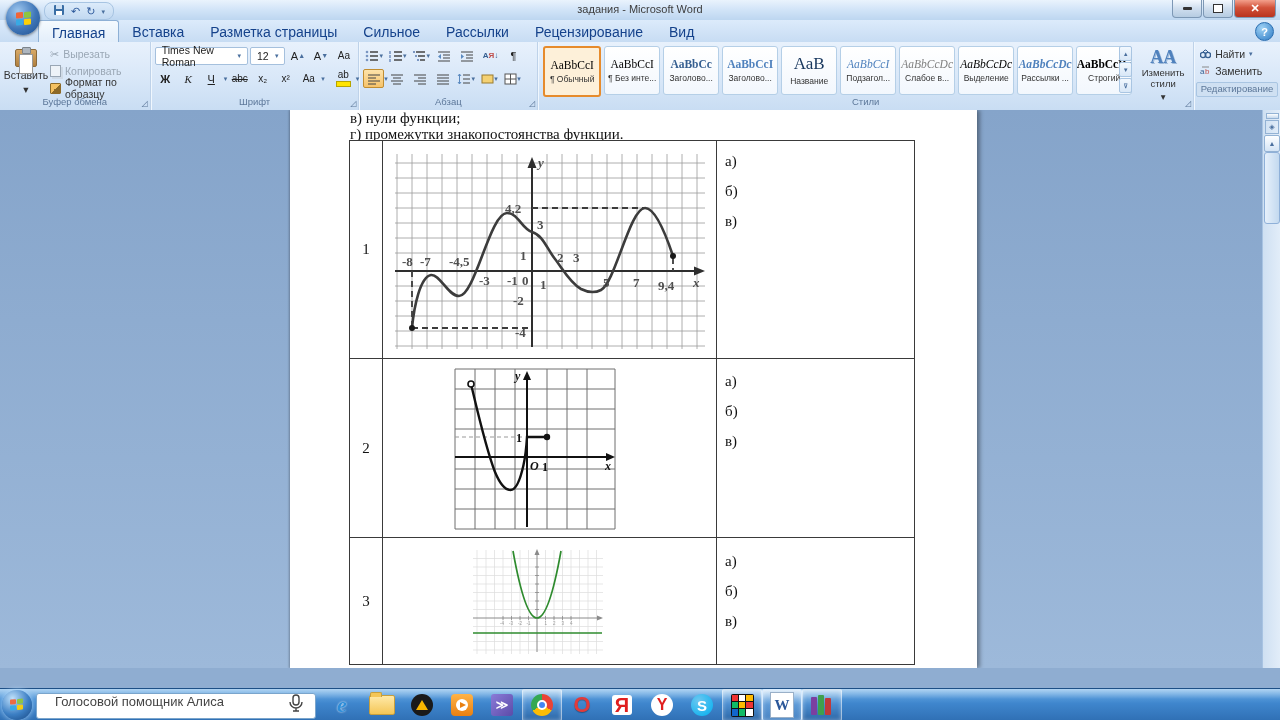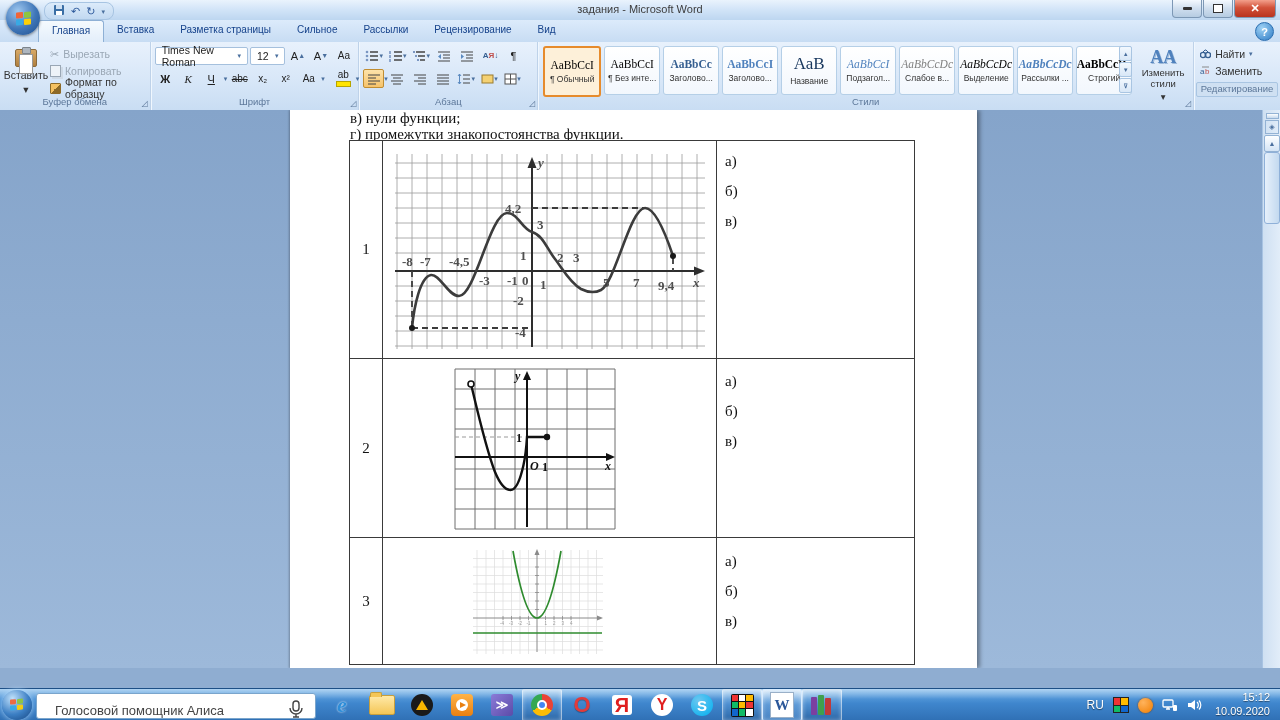--- a/index.html
+++ b/index.html
@@ -16,21 +16,21 @@
   .title{position:absolute;left:0;right:0;top:3px;text-align:center;font-size:11px;color:#3c3c3c;}
   .wincontrols{position:absolute;right:4px;top:0;display:flex;}
   .wc{width:28px;height:17px;border:1px solid #7d98b5;border-top:none;display:flex;align-items:center;justify-content:center;background:linear-gradient(#f4f9fe,#cfdeee 50%,#b6cce2);border-radius:0 0 4px 4px;margin-left:1px;}
   .wc.close{width:40px;background:linear-gradient(#f3a08c,#d2523a 45%,#b8331f);}
   .wc .bar{width:9px;height:3px;background:#333;border-radius:1px;}
   .wc .rest{width:8px;height:7px;border:1px solid #333;background:#fff;}
   .wc.close span{color:#fff;font-size:11px;font-weight:bold;}
   
   .tabrow{position:absolute;left:0;top:20px;width:1280px;height:22px;background:linear-gradient(#dcebfb,#c7dcf3);}
   .tabs{position:absolute;left:38px;top:0;display:flex;height:22px;}
-  .rtab{padding:4px 13px 3px;font-size:10px;color:#15428b;}
+  .rtab{padding:4px 13px 3px;font-size:14px;color:#15428b;}
   .rtab.active{background:linear-gradient(#f5fafe,#e3eefa);border:1px solid #8eb0d5;border-bottom:none;border-radius:3px 3px 0 0;}
   .helpbtn{position:absolute;right:6px;top:2px;width:17px;height:17px;border-radius:50%;background:radial-gradient(circle at 35% 30%,#9fd2f5,#2f7bc5);color:#fff;font-size:11px;font-weight:bold;display:flex;align-items:center;justify-content:center;border:1px solid #2a6eb0;}
   
   .ribbon{position:absolute;left:0;top:42px;width:1280px;height:68px;background:linear-gradient(#e8f1fc,#d8e7f8 55%,#c9ddf3);border-bottom:1px solid #95b4d6;display:flex;}
   .group{position:relative;height:68px;border-right:1px solid #bed2e9;box-shadow:1px 0 0 #f0f7fe;}
   .glabel{position:absolute;left:0;right:0;bottom:1px;height:13px;font-size:9.5px;color:#5c7799;text-align:center;}
   .launch{position:absolute;right:2px;bottom:2px;font-size:8px;color:#5c7799;}
   .gbody{position:absolute;left:0;top:2px;right:0;bottom:15px;}
   
   .g-clip{width:150px;}
@@ -115,21 +115,21 @@
   .ztrack{width:52px;height:3px;background:#a9c0da;border-radius:2px;position:relative;}
   .zthumb{position:absolute;left:22px;top:-4px;width:8px;height:11px;background:linear-gradient(#fdfeff,#cfe0f2);border:1px solid #7d9cbf;border-radius:2px;}
   
   .taskbar{position:absolute;left:0;top:688px;width:1280px;height:32px;background:linear-gradient(#6fb0e8,#3f86cd 45%,#2f6fb4);border-top:1px solid #1d4f86;}
   .tb-hl{position:absolute;left:0;top:0;width:100%;height:10px;background:linear-gradient(rgba(255,255,255,.45),rgba(255,255,255,0));}
   .sorb{position:absolute;left:2px;top:1px;width:30px;height:30px;border-radius:50%;background:radial-gradient(circle at 35% 28%,#bfe0fb,#3c7fc4 55%,#16447e);box-shadow:0 0 6px rgba(180,220,255,.9);display:flex;align-items:center;justify-content:center;}
   .sflag{width:14px;height:12px;display:grid;grid-template-columns:6px 6px;grid-template-rows:5px 5px;gap:1px;transform:skewY(-5deg);}
   .sflag i{border-radius:1px;background:#fff;opacity:.95;}
   .sflag i:nth-child(1){background:#f0653a;}.sflag i:nth-child(2){background:#8ec63f;}
   .sflag i:nth-child(3){background:#38a9e4;}.sflag i:nth-child(4){background:#fbd008;}
-  .searchbox{position:absolute;left:36px;top:4px;width:278px;height:24px;background:#fff;border:1px solid #7aa5cc;border-radius:3px;display:flex;align-items:flex-end;}
+  .searchbox{position:absolute;left:36px;top:4px;width:278px;height:24px;background:#fff;border:1px solid #7aa5cc;border-radius:3px;display:flex;align-items:flex-start;}
   .searchbox span{flex:1;padding-left:18px;font-size:13px;color:#444;}
   .ticons{position:absolute;left:322px;top:1px;display:flex;height:30px;align-items:center;}
   .ticon{width:38px;height:30px;display:flex;align-items:center;justify-content:center;border:1px solid transparent;border-radius:2px;}
   .ticon.open{background:linear-gradient(rgba(255,255,255,.35),rgba(255,255,255,.08) 50%,rgba(0,0,0,.08));border-color:rgba(255,255,255,.55);box-shadow:inset 0 0 4px rgba(255,255,255,.4);}
   .ticon.active{background:linear-gradient(rgba(255,255,255,.6),rgba(190,220,250,.25) 50%,rgba(120,170,220,.35));border-color:#d8ecff;}
   .ie{color:#2d8dd9;font-family:"Liberation Serif",serif;font-size:22px;font-style:italic;font-weight:bold;text-shadow:0 0 2px #fff;}
   .folder{width:24px;height:18px;background:linear-gradient(#ffe9a8,#f4c657);border:1px solid #c79f3d;border-radius:2px;position:relative;}
   .folder:before{content:"";position:absolute;left:0;top:-4px;width:10px;height:4px;background:#f4c657;border:1px solid #c79f3d;border-bottom:none;border-radius:2px 2px 0 0;}
   .aimp{width:22px;height:22px;border-radius:50%;background:#1a1a1a;display:flex;align-items:center;justify-content:center;}
   .aimp i{width:0;height:0;border-left:6px solid transparent;border-right:6px solid transparent;border-bottom:10px solid #f8b500;}
@@ -684,38 +684,15 @@
           </span>
         </div>
       <div class="ticon open">
           <span class="winrar">
             <i></i>
             <i></i>
             <i></i>
           </span>
         </div>
     </div>
-    <div class="tray">
-      <span class="ru">RU</span>
-      <span class="trcube">
-          <i style="background:#e33"></i>
-          <i style="background:#fb0"></i>
-          <i style="background:#1b6"></i>
-          <i style="background:#16c"></i>
-        </span>
-      <span class="avast"></span>
-      <svg width="16" height="14">
-          <rect x="1" y="2" width="10" height="7" rx="1" fill="none" stroke="#fff" stroke-width="1.3"></rect>
-          <path d="M4 11h4M6 9v2" stroke="#fff" stroke-width="1.3"></path>
-          <rect x="11" y="7" width="4" height="6" rx="1" fill="#fff"></rect>
-        </svg>
-      <svg width="15" height="14">
-          <path d="M1 5v4h3l4 3V2L4 5z" fill="#fff"></path>
-          <path d="M10 4a4 4 0 0 1 0 6M12 2.5a6.5 6.5 0 0 1 0 9" stroke="#fff" stroke-width="1.2" fill="none"></path>
-        </svg>
-      <div class="clock">
-        <div>15:12</div>
-        <div>10.09.2020</div>
-      </div>
-    </div>
   </div>
 
 </div>
 
 </body></html>

